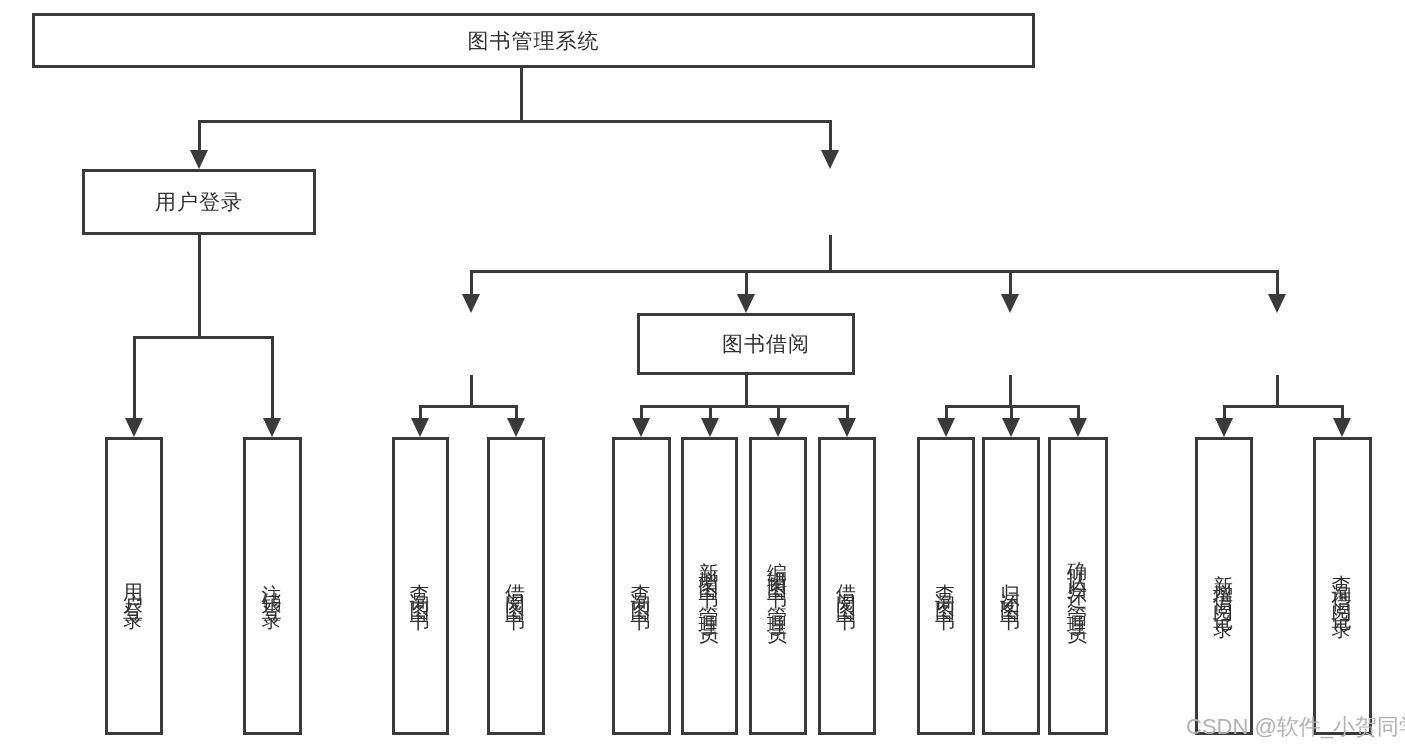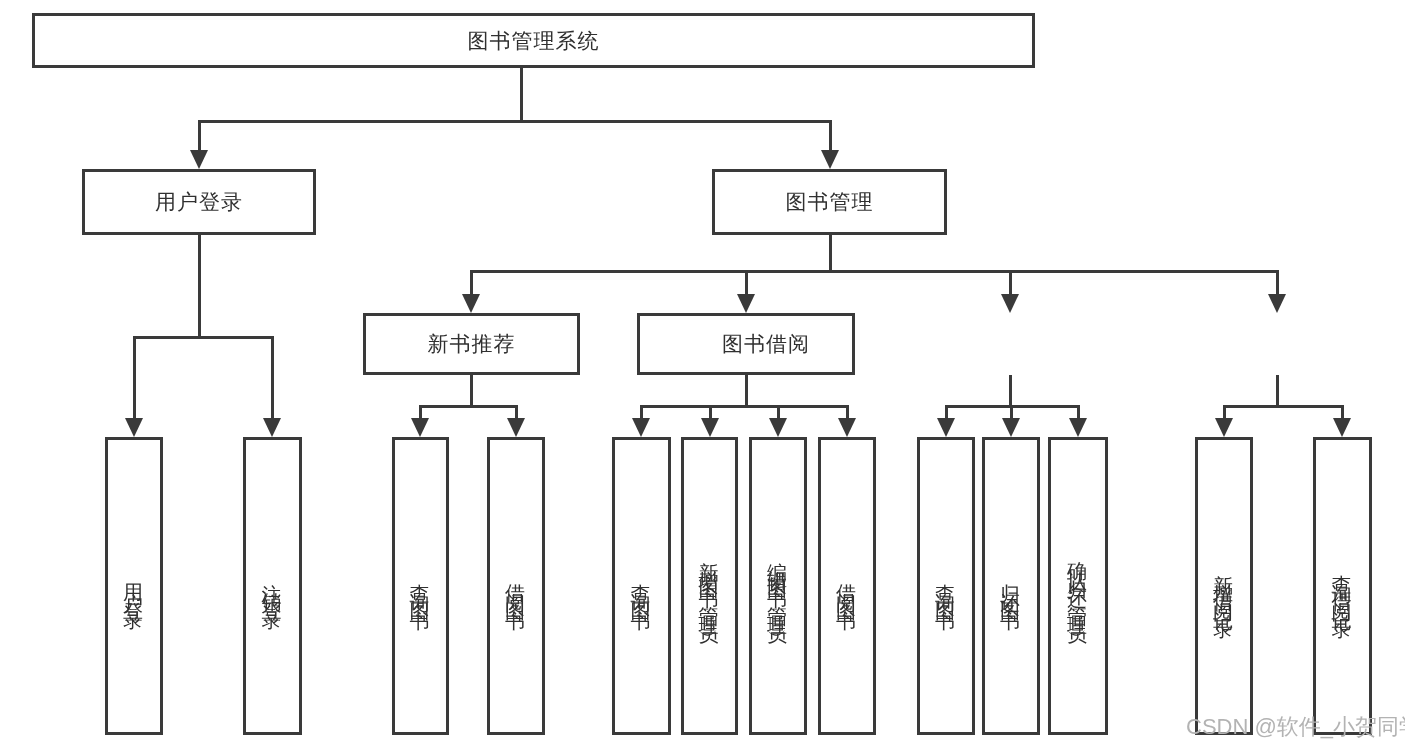--- a/index.html
+++ b/index.html
@@ -74,45 +74,39 @@
   <div class="vline" style="left:520px;top:68px;height:54px;"></div>
   <div class="hline" style="left:198px;top:120px;width:634px;"></div>
   <div class="vline" style="left:198px;top:120px;height:33px;"></div>
   <div class="arr" style="left:190px;top:150px;"></div>
   <div class="vline" style="left:829px;top:120px;height:33px;"></div>
   <div class="arr" style="left:821px;top:150px;"></div>
 
   <div class="hbox" style="left:82px;top:169px;width:234px;height:66px;">
     <span>用户登录</span>
   </div>
-  <div class="hbox" style="left:712px;top:169px;width:235px;height:66px;">
-    <span>图书管理</span>
-  </div>
 
   <div class="vline" style="left:198px;top:235px;height:104px;"></div>
   <div class="hline" style="left:133px;top:336px;width:141px;"></div>
   <div class="vline" style="left:133px;top:336px;height:84px;"></div>
   <div class="arr" style="left:125px;top:418px;"></div>
   <div class="vline" style="left:271px;top:336px;height:84px;"></div>
   <div class="arr" style="left:263px;top:418px;"></div>
 
   <div class="vline" style="left:829px;top:235px;height:38px;"></div>
   <div class="hline" style="left:470px;top:270px;width:809px;"></div>
   <div class="vline" style="left:470px;top:270px;height:27px;"></div>
   <div class="arr" style="left:462px;top:294px;"></div>
   <div class="vline" style="left:745px;top:270px;height:27px;"></div>
   <div class="arr" style="left:737px;top:294px;"></div>
   <div class="vline" style="left:1009px;top:270px;height:27px;"></div>
   <div class="arr" style="left:1001px;top:294px;"></div>
   <div class="vline" style="left:1276px;top:270px;height:27px;"></div>
   <div class="arr" style="left:1268px;top:294px;"></div>
 
-  <div class="hbox" style="left:363px;top:313px;width:217px;height:62px;">
-    <span>新书推荐</span>
-  </div>
   <div class="hbox" style="left:637px;top:313px;width:218px;height:62px;padding-left:40px;">
     <span>图书借阅</span>
   </div>
 
   <div class="vline" style="left:470px;top:375px;height:33px;"></div>
   <div class="hline" style="left:419px;top:405px;width:99px;"></div>
   <div class="vline" style="left:419px;top:405px;height:16px;"></div>
   <div class="arr" style="left:411px;top:418px;"></div>
   <div class="vline" style="left:515px;top:405px;height:16px;"></div>
   <div class="arr" style="left:507px;top:418px;"></div>

